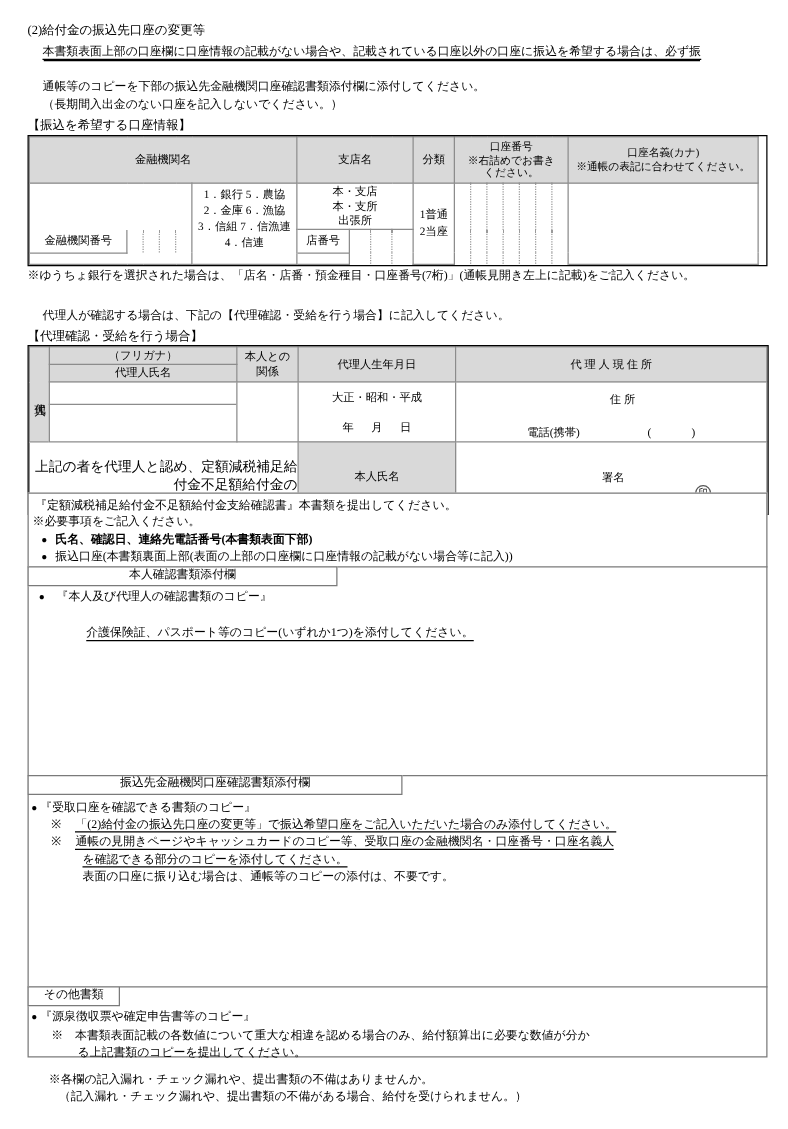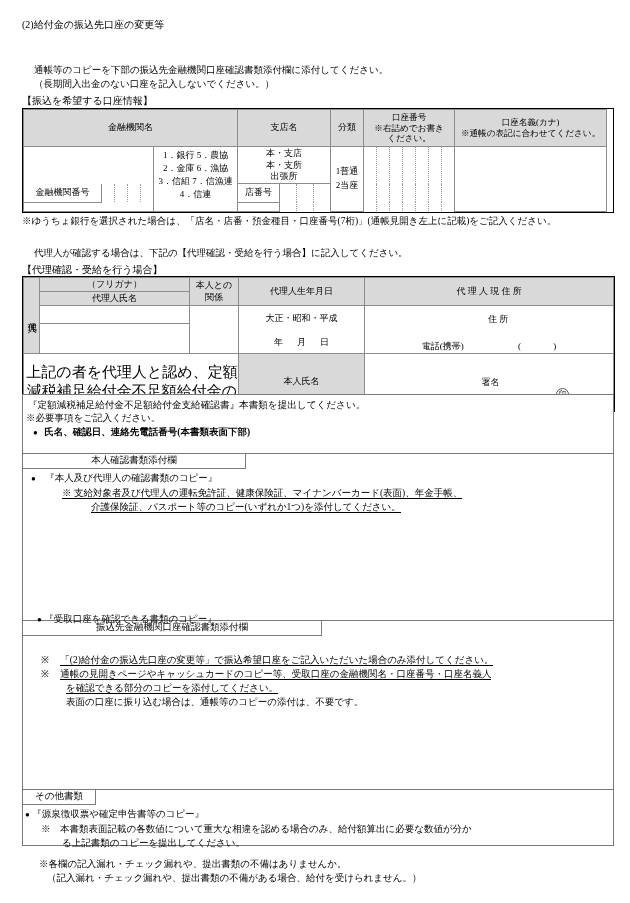--- a/index.html
+++ b/index.html
@@ -133,20 +133,23 @@
     text-align: center;
   }
 </style>
 </head>
 <body>
 
 <div class="page">
 
   <div class="sec-head" style="left:22px; top:18px;">(2)給付金の振込先口座の変更等</div>
 
+  <div class="para" style="left:34px; top:36px;">
+    <span class="u2">本書類表面上部の口座欄に口座情報の記載がない場合や、記載されている口座以外の口座に振込を希望する場合は、必ず振</span>
+  </div>
   <div class="para" style="left:34px; top:78px;">（長期間入出金のない口座を記入しないでください。）</div>
   <div class="para" style="left:34px; top:64px;">通帳等のコピーを下部の振込先金融機関口座確認書類添付欄に添付してください。</div>
 
   <div class="sec-head" style="left:22px; top:94px;">【振込を希望する口座情報】</div>
 
   <table class="grid thick" style="left:23px; top:109px; width:590px;">
     <colgroup>
       <col style="width:78px">
         <col style="width:13px">
         <col style="width:13px">
@@ -281,21 +284,21 @@
           <span style="margin-left:30px;">)</span>
         </div>
       </td>
     </tr>
     <tr>
       <td style="height:21px;"></td>
     </tr>
 
     <tr>
       <td colspan="3" class="tl vtop" style="height:54px; padding:2px 0 0 2px; position:relative;">
-        <div style="font-size:15px;">上記の者を代理人と認め、定額減税補足給付金不足額給付金の</div>
+        <div style="font-size:11px;text-align:right;">上記の者を代理人と認め、定額減税補足給付金不足額給付金の</div>
         <div style="position:relative; margin-top:1px;">
           <div style="position:absolute; left:42px; top:0; font-size:9px; line-height:1.42;">
             <div>確認・請求</div>
             <div>受給</div>
             <div>確認・請求及び受給</div>
           </div>
           <div class="brace" style="position:absolute; left:32px; top:12px;">(</div>
           <div class="brace" style="position:absolute; left:145px; top:12px;">)</div>
           <div style="position:absolute; left:152px; top:0; font-size:9px; line-height:1.42;">
             <div>を委任します。</div>
@@ -314,47 +317,48 @@
     </table>
 
   <div class="boxframe" style="left:22px; top:394px; width:592px; height:452px;"></div>
 
   <div class="para" style="left:28px; top:398px; font-size:9.6px;">『定額減税補足給付金不足額給付金支給確認書』本書類を提出してください。</div>
   <div class="para" style="left:26px; top:412px;">※必要事項をご記入ください。</div>
   <div class="para" style="left:33px; top:426px;">
     <span class="bullet">●</span>
     <span style="margin-left:4px;font-weight:bold;">氏名、確認日、連絡先電話番号(本書類表面下部)</span>
   </div>
+  <div class="para" style="left:33px; top:440px;">
+    <span class="bullet">●</span>
+    <span style="margin-left:4px;">振込口座(本書類裏面上部(表面の上部の口座欄に口座情報の記載がない場合等に記入))</span>
+  </div>
 
   <div class="hrule" style="left:22px; top:453px; width:592px;"></div>
 
-  <div class="labelbox" style="left:22px; top:453px; width:224px; height:16px;">
+  <div class="labelbox" style="left:22px; top:453px; width:248px; height:16px;">
     <span>本人確認書類添付欄</span>
   </div>
 
   <div class="para" style="left:31px; top:472px;">
     <span class="bullet">●</span>
     <span style="margin-left:7px;">『本人及び代理人の確認書類のコピー』</span>
   </div>
-  <div class="para" style="left:62px; top:487px;">
-    <span class="u1">※ 支給対象者及び代理人の運転免許証、健康保険証、マイナンバーカード(表面)、年金手帳、</span>
-  </div>
-  <div class="para" style="left:91px; top:501px;">
+  <div class="para" style="left:69px; top:501px;">
     <span class="u1">介護保険証、パスポート等のコピー(いずれか1つ)を添付してください。</span>
   </div>
 
   <div style="position:absolute; left:24px; top:530px; width:588px; height:85px;"></div>
 
   <div class="hrule" style="left:22px; top:620px; width:592px;"></div>
 
   <div class="labelbox" style="left:22px; top:620px; width:300px; height:16px;">
     <span>振込先金融機関口座確認書類添付欄</span>
   </div>
 
-  <div class="para" style="left:25px; top:613px;margin-left:12px;">
+  <div class="para" style="left:25px; top:641px;">
     <span class="bullet">●</span>
     <span>『受取口座を確認できる書類のコピー』</span>
   </div>
   <div class="para" style="left:41px; top:654px;">
     <span>※</span>
     <span class="u1" style="margin-left:9px;text-align:right;">「(2)給付金の振込先口座の変更等」で振込希望口座をご記入いただいた場合のみ添付してください。</span>
   </div>
   <div class="para" style="left:41px; top:668px;">
     <span>※</span>
     <span class="u1" style="margin-left:9px;">通帳の見開きページやキャッシュカードのコピー等、受取口座の金融機関名・口座番号・口座名義人</span>

